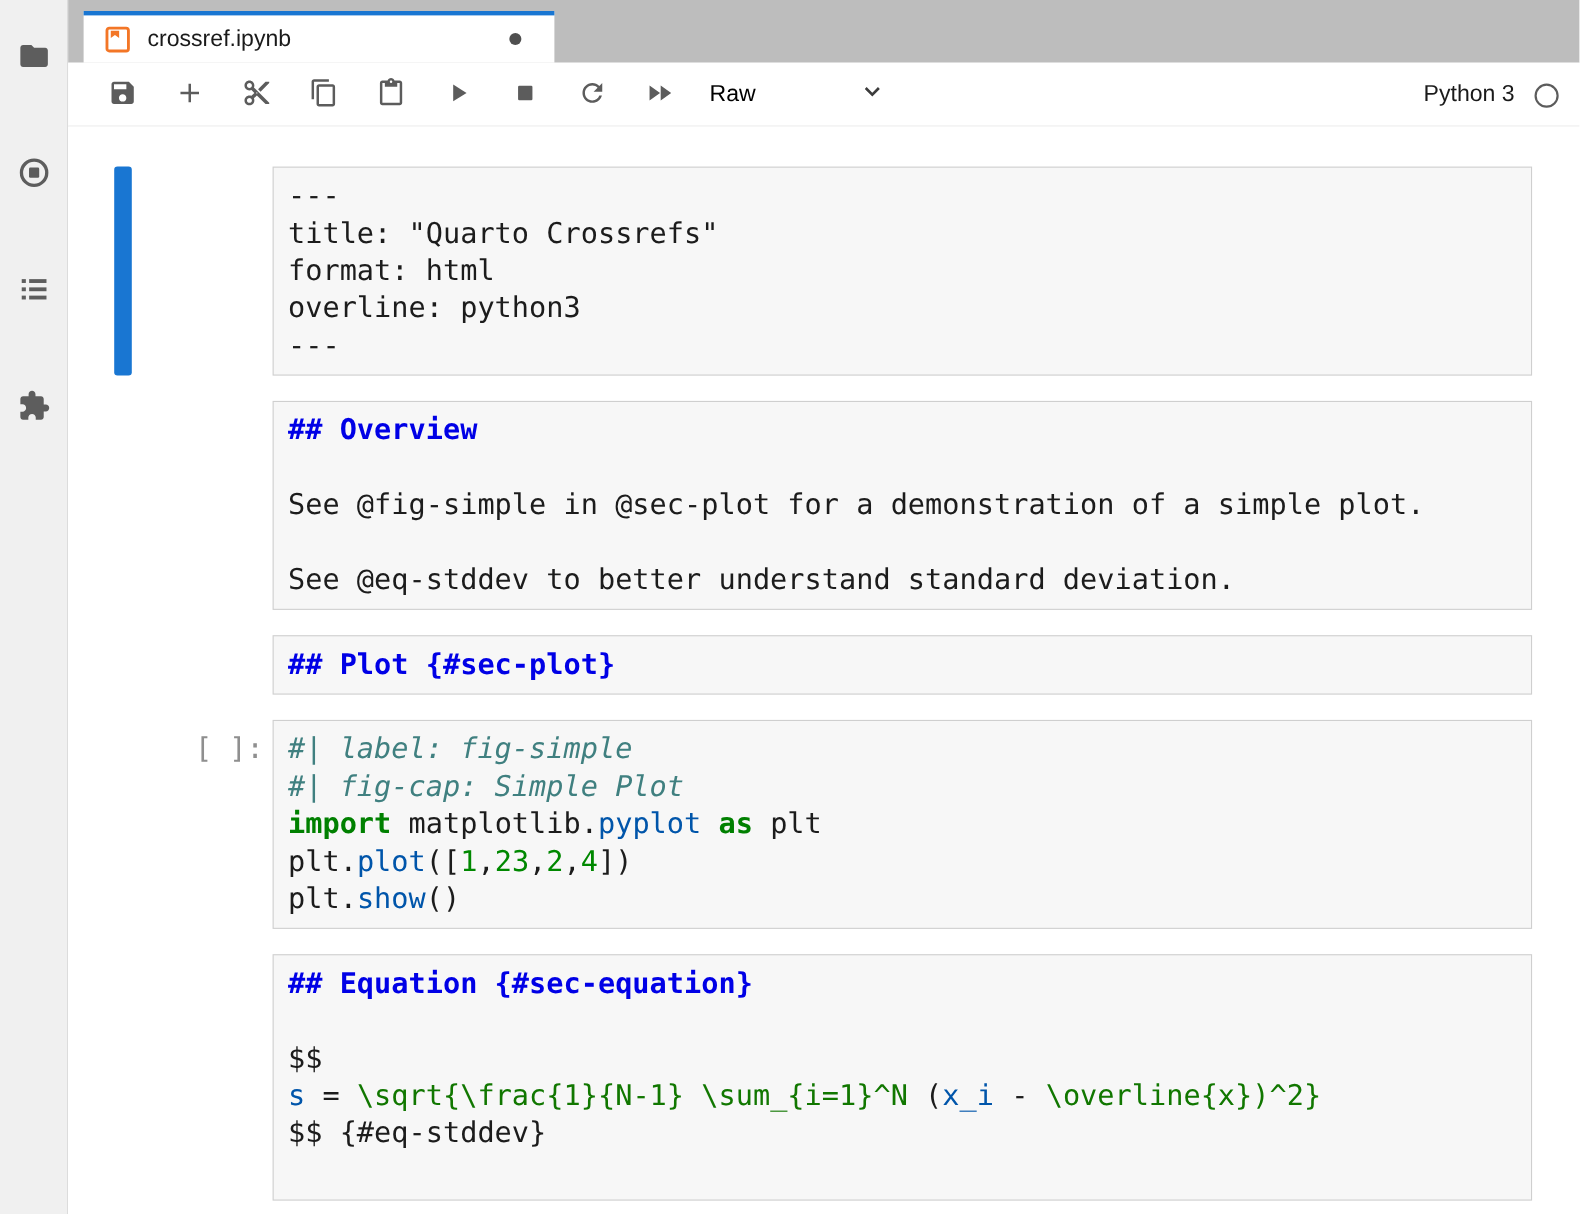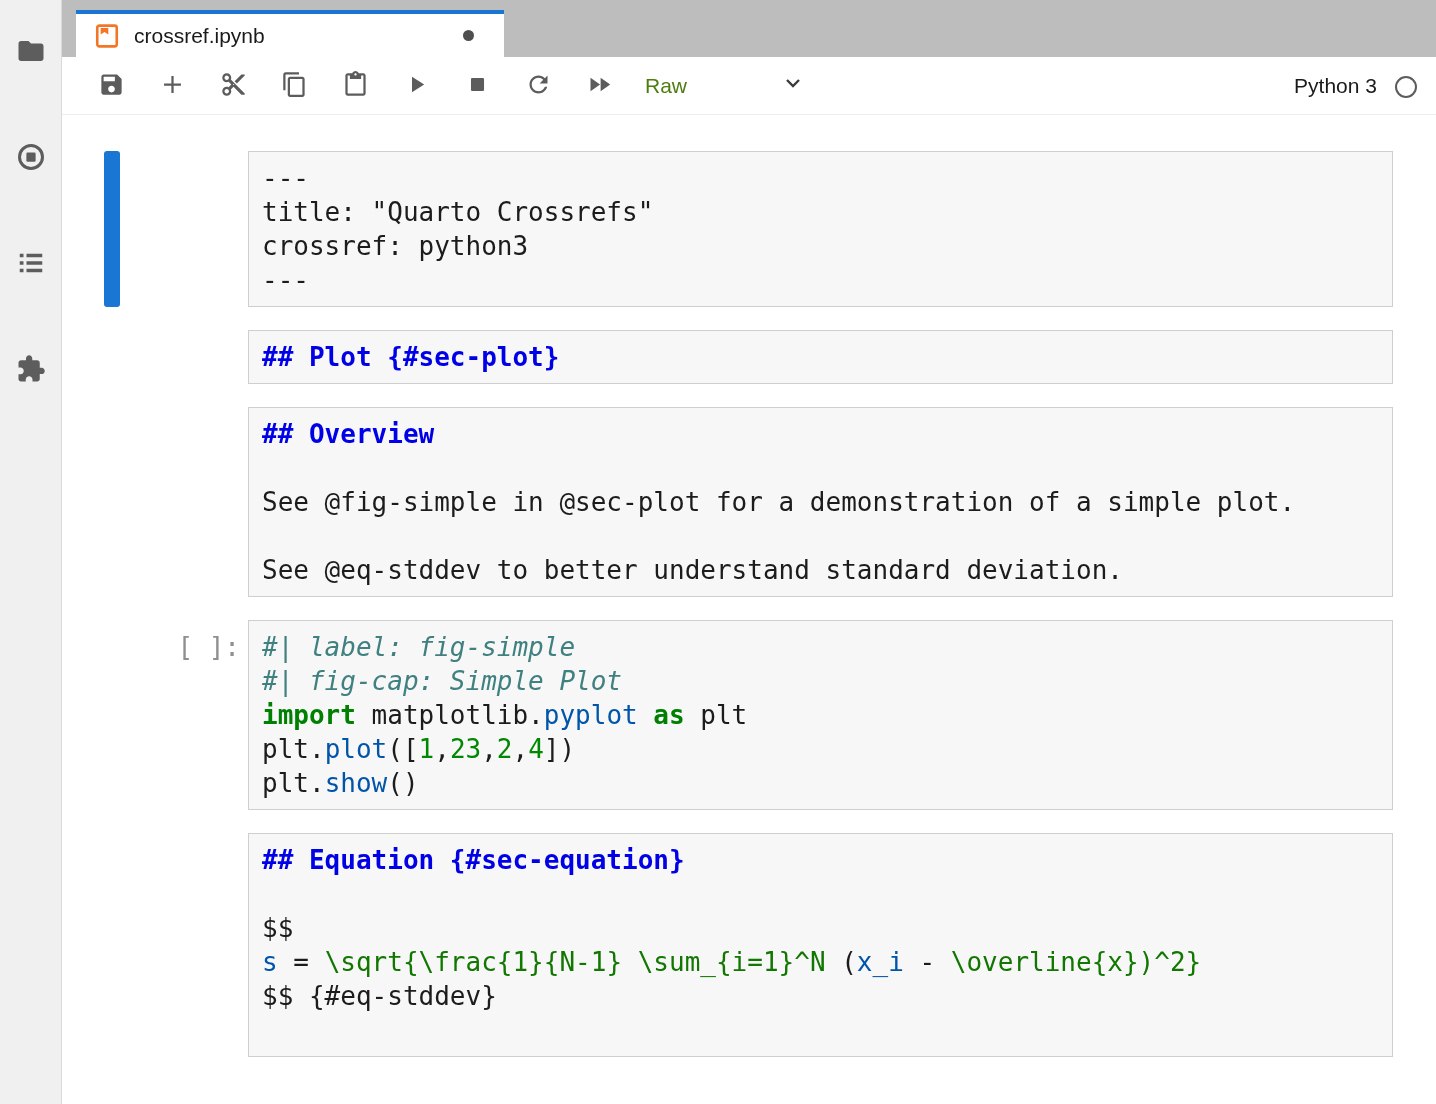--- a/index.html
+++ b/index.html
@@ -24,21 +24,21 @@
   .tab-title { font-size:21px; color:#1a1a1a; margin-left:14px; }
   .dirty-dot { width:11px; height:11px; border-radius:50%; background:#4f4f4f;
                margin-left:auto; margin-right:12px; }
 
   .toolbar { flex:0 0 58px; background:#fff; border-bottom:1px solid #ededed;
              display:flex; align-items:center; padding:0 19px 0 34px; }
   .tb-btn { width:30px; height:30px; display:flex; align-items:center; justify-content:center;
             color:#5c5c5c; margin-right:31px; background:none; border:none; cursor:pointer; }
   .tb-btn svg { width:27px; height:27px; }
   .celltype-select { width:160px; display:flex; align-items:center; justify-content:space-between;
-                     font-size:21px; color:#4d7c0f; cursor:pointer; }
+                     font-size:21px; color:#000000; cursor:pointer; }
   .celltype-select svg { width:24px; height:24px; color:#3c3c3c; }
   .kernel-area { margin-left:auto; display:flex; align-items:flex-end; gap:18px; }
   .kernel-name { font-size:21px; color:#1a1a1a; cursor:pointer; }
   .kernel-status { width:22px; height:22px; border:2px solid #5c5c5c; border-radius:50%; }
 
   
   .notebook { flex:1; overflow:auto; background:#fff; padding:36px 43px 0 42px; }
   .cell-row { display:flex; margin-bottom:23px; }
   .collapser { flex:0 0 16px; border-radius:3px; background:transparent; cursor:pointer; }
   .cell-row.selected .collapser { background:var(--accent,#1976d2); }
@@ -172,31 +172,31 @@
       <div class="kernel-area">
         <span class="kernel-name">Python 3</span>
         <span class="kernel-status"></span>
       </div>
     </div>
 
     <div class="notebook">
         <div class="cell-row selected">
           <div class="collapser"></div>
           <div class="prompt"></div>
-          <div class="editor"><div class="line"><span class="t-p">---</span></div><div class="line"><span class="t-p">title: "Quarto Crossrefs"</span></div><div class="line"><span class="t-p">crossref: python3</span></div><div class="line"><span class="t-p">---</span></div></div>
+          <div class="editor"><div class="line"><span class="t-p">---</span></div><div class="line"><span class="t-p">title: "Quarto Crossrefs"</span></div><div class="line"><span class="t-p">format: html</span></div><div class="line"><span class="t-p">overline: python3</span></div><div class="line"><span class="t-p">---</span></div></div>
+        </div>
+        <div class="cell-row">
+          <div class="collapser"></div>
+          <div class="prompt"></div>
+          <div class="editor"><div class="line"><span class="t-h">## Overview</span></div><div class="line">&nbsp;</div><div class="line"><span class="t-p">See @fig-simple in @sec-plot for a demonstration of a simple plot.</span></div><div class="line">&nbsp;</div><div class="line"><span class="t-p">See @eq-stddev to better understand standard deviation.</span></div></div>
         </div>
         <div class="cell-row">
           <div class="collapser"></div>
           <div class="prompt"></div>
           <div class="editor"><div class="line"><span class="t-h">## Plot {#sec-plot}</span></div></div>
-        </div>
-        <div class="cell-row">
-          <div class="collapser"></div>
-          <div class="prompt"></div>
-          <div class="editor"><div class="line"><span class="t-h">## Overview</span></div><div class="line">&nbsp;</div><div class="line"><span class="t-p">See @fig-simple in @sec-plot for a demonstration of a simple plot.</span></div><div class="line">&nbsp;</div><div class="line"><span class="t-p">See @eq-stddev to better understand standard deviation.</span></div></div>
         </div>
         <div class="cell-row">
           <div class="collapser"></div>
           <div class="prompt">[ ]:</div>
           <div class="editor"><div class="line"><span class="t-c">#| label: fig-simple</span></div><div class="line"><span class="t-c">#| fig-cap: Simple Plot</span></div><div class="line"><span class="t-k">import</span><span class="t-p"> matplotlib.</span><span class="t-b">pyplot</span><span class="t-p"> </span><span class="t-k">as</span><span class="t-p"> plt</span></div><div class="line"><span class="t-p">plt.</span><span class="t-b">plot</span><span class="t-p">([</span><span class="t-n">1</span><span class="t-p">,</span><span class="t-n">23</span><span class="t-p">,</span><span class="t-n">2</span><span class="t-p">,</span><span class="t-n">4</span><span class="t-p">])</span></div><div class="line"><span class="t-p">plt.</span><span class="t-b">show</span><span class="t-p">()</span></div></div>
         </div>
         <div class="cell-row">
           <div class="collapser"></div>
           <div class="prompt"></div>
           <div class="editor"><div class="line"><span class="t-h">## Equation {#sec-equation}</span></div><div class="line">&nbsp;</div><div class="line"><span class="t-p">$$</span></div><div class="line"><span class="t-b">s</span><span class="t-p"> = </span><span class="t-g">\sqrt{\frac{1}{N-1} \sum_{i=1}^N </span><span class="t-p">(</span><span class="t-b">x_i</span><span class="t-p"> - </span><span class="t-g">\overline{x})^2}</span></div><div class="line"><span class="t-p">$$ {#eq-stddev}</span></div><div class="line">&nbsp;</div></div>

